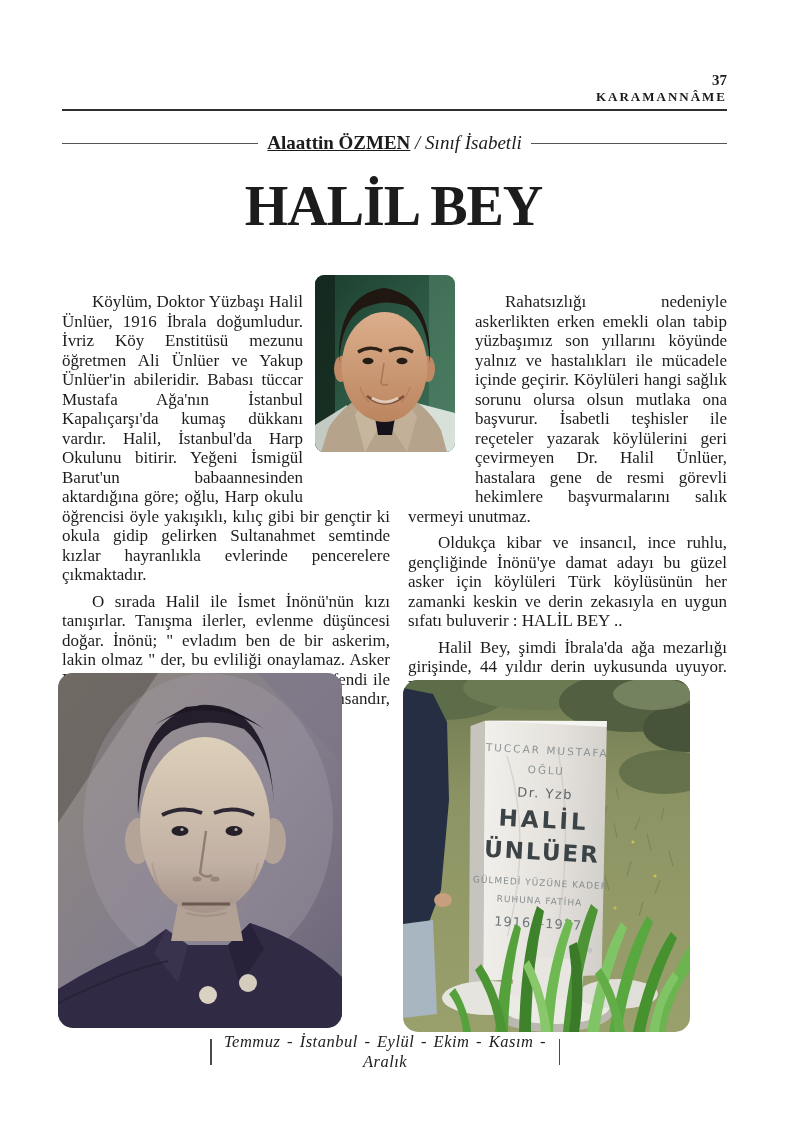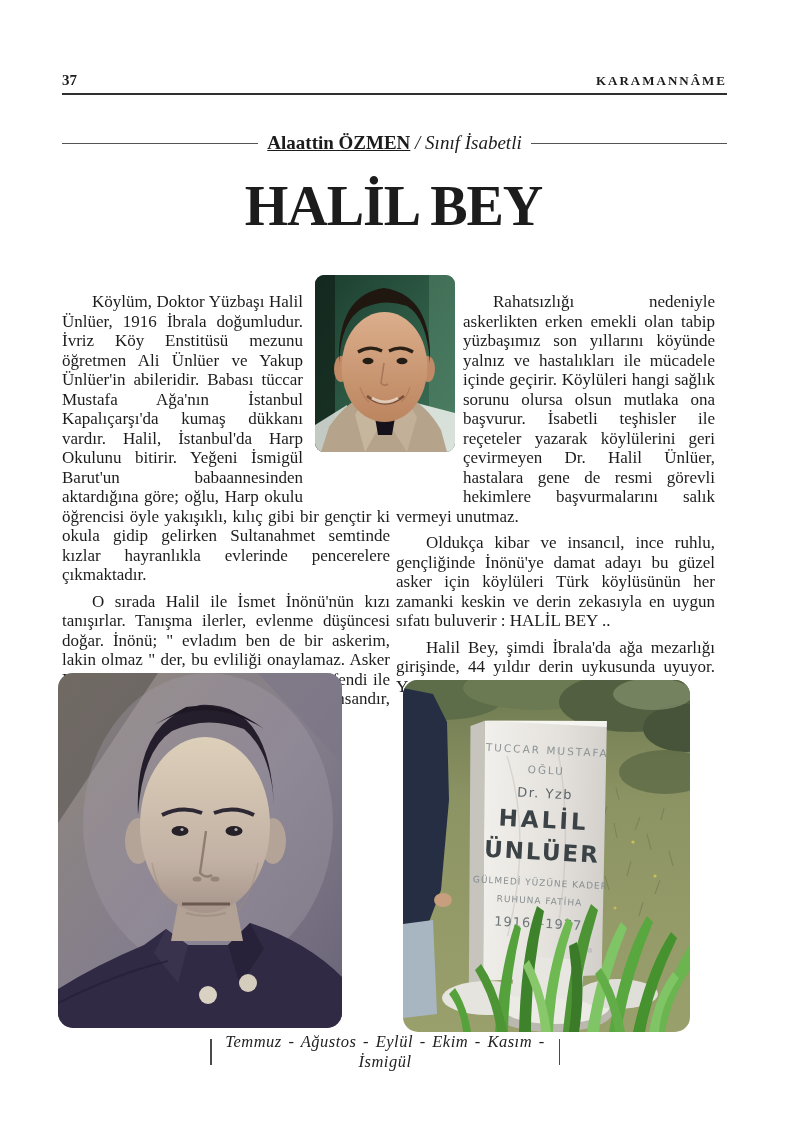--- a/index.html
+++ b/index.html
@@ -9,21 +9,21 @@
     background:#ffffff;
     font-family:"Liberation Serif","DejaVu Serif",serif;
     color:#1c1c1c;
     overflow:hidden;
     margin:0 auto;
   }
   
   .header{
     position:absolute;left:62px;right:60px;top:72px;
     display:flex;justify-content:space-between;align-items:flex-end;
-    border-bottom:2px solid #2f2f2f;padding-bottom:4px;
+    border-bottom:2px solid #2f2f2f;padding-bottom:4px;flex-direction:column;
   }
   .page-num{font-size:15px;font-weight:bold;}
   .journal{font-size:13px;font-weight:bold;letter-spacing:2px;}
   
   .byline-row{
     position:absolute;left:62px;right:60px;top:132px;
     display:flex;align-items:center;gap:9px;
   }
   .byline-rule{flex:1;height:0;border-top:1.5px solid #555;}
   .byline-text{font-size:19px;white-space:nowrap;}
@@ -31,21 +31,21 @@
   .byline-role{font-style:italic;}
   
   .title{
     position:absolute;left:0;right:0;top:176px;
     text-align:center;font-size:56px;font-weight:bold;
     letter-spacing:-1px;margin:0;line-height:1.1;
   }
   
   .content{
     position:absolute;left:62px;top:275px;width:665px;
-    display:flex;gap:6px;
+    display:flex;gap:18px;
   }
   .col{padding-top:17px;}
   .col-left{width:328px;}
   .col-right{width:319px;}
   .col p{
     margin:0 0 7px 0;
     font-size:17px;line-height:19.5px;
     text-align:justify;text-indent:30px;
     hyphens:auto;-webkit-hyphens:auto;
   }
@@ -267,17 +267,17 @@
         <path d="M176,352 Q184,300 174,262 L166,266 Q172,310 166,352 Z" fill="#3a7a28"></path>
         <path d="M222,352 Q214,312 198,288 L192,294 Q208,322 212,352 Z" fill="#62ad48"></path>
         <path d="M246,352 Q252,316 270,292 L276,298 Q258,324 256,352 Z" fill="#7fc465"></path>
         <path d="M68,352 Q64,326 52,308 L46,314 Q58,330 60,352 Z" fill="#55a23d"></path>
       </g>
     </svg>
   </div>
 
   <div class="footer">
     <span class="footer-bar"></span>
-    <span class="footer-text">Temmuz - Ağustos - Eylül - Ekim - Kasım - İsmigül</span>
+    <span class="footer-text">Temmuz - İstanbul - Eylül - Ekim - Kasım - Aralık</span>
     <span class="footer-bar"></span>
   </div>
 
 </div>
 
 </body></html>

